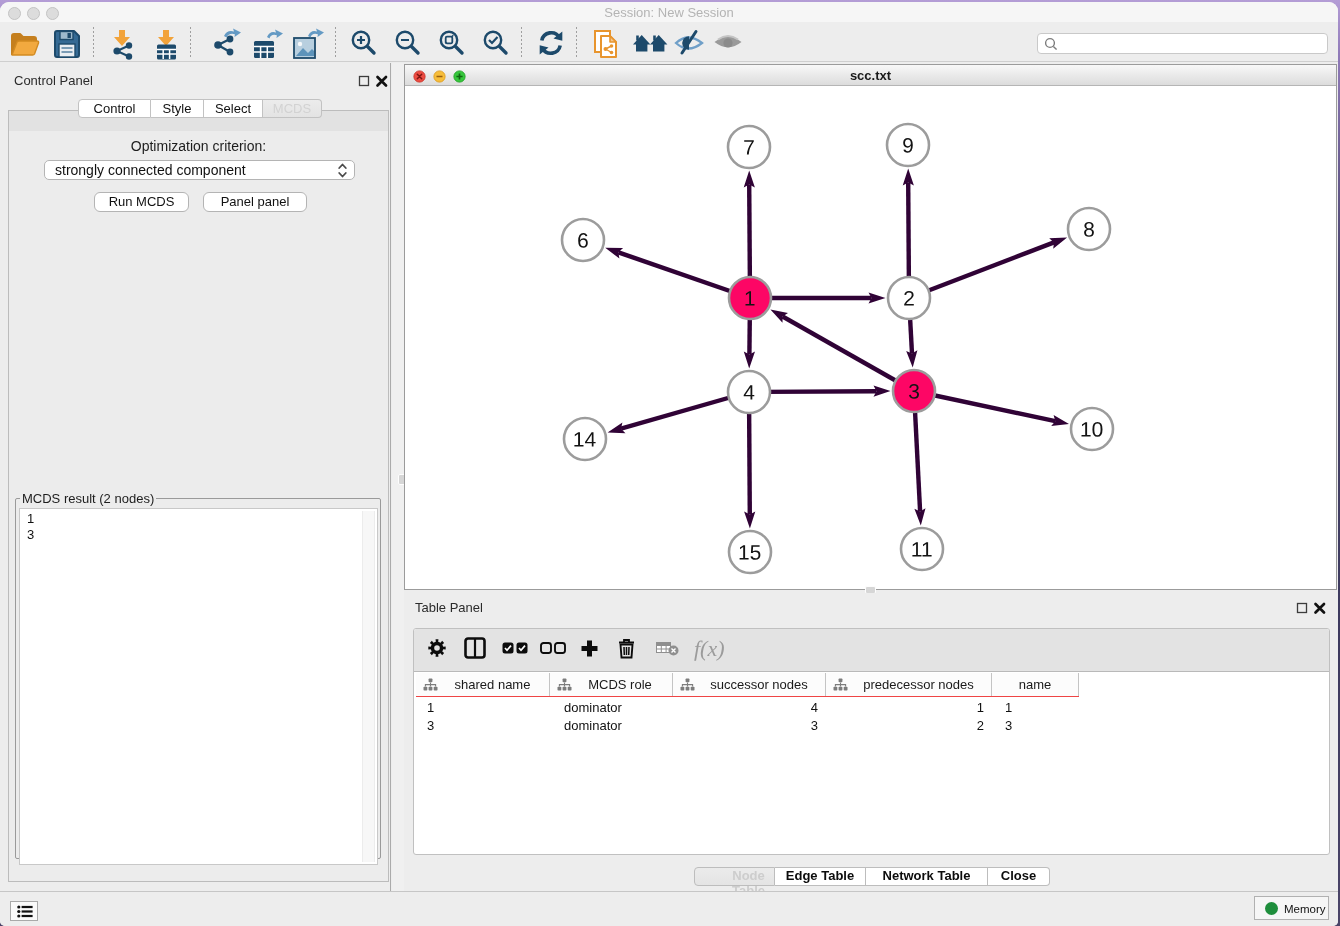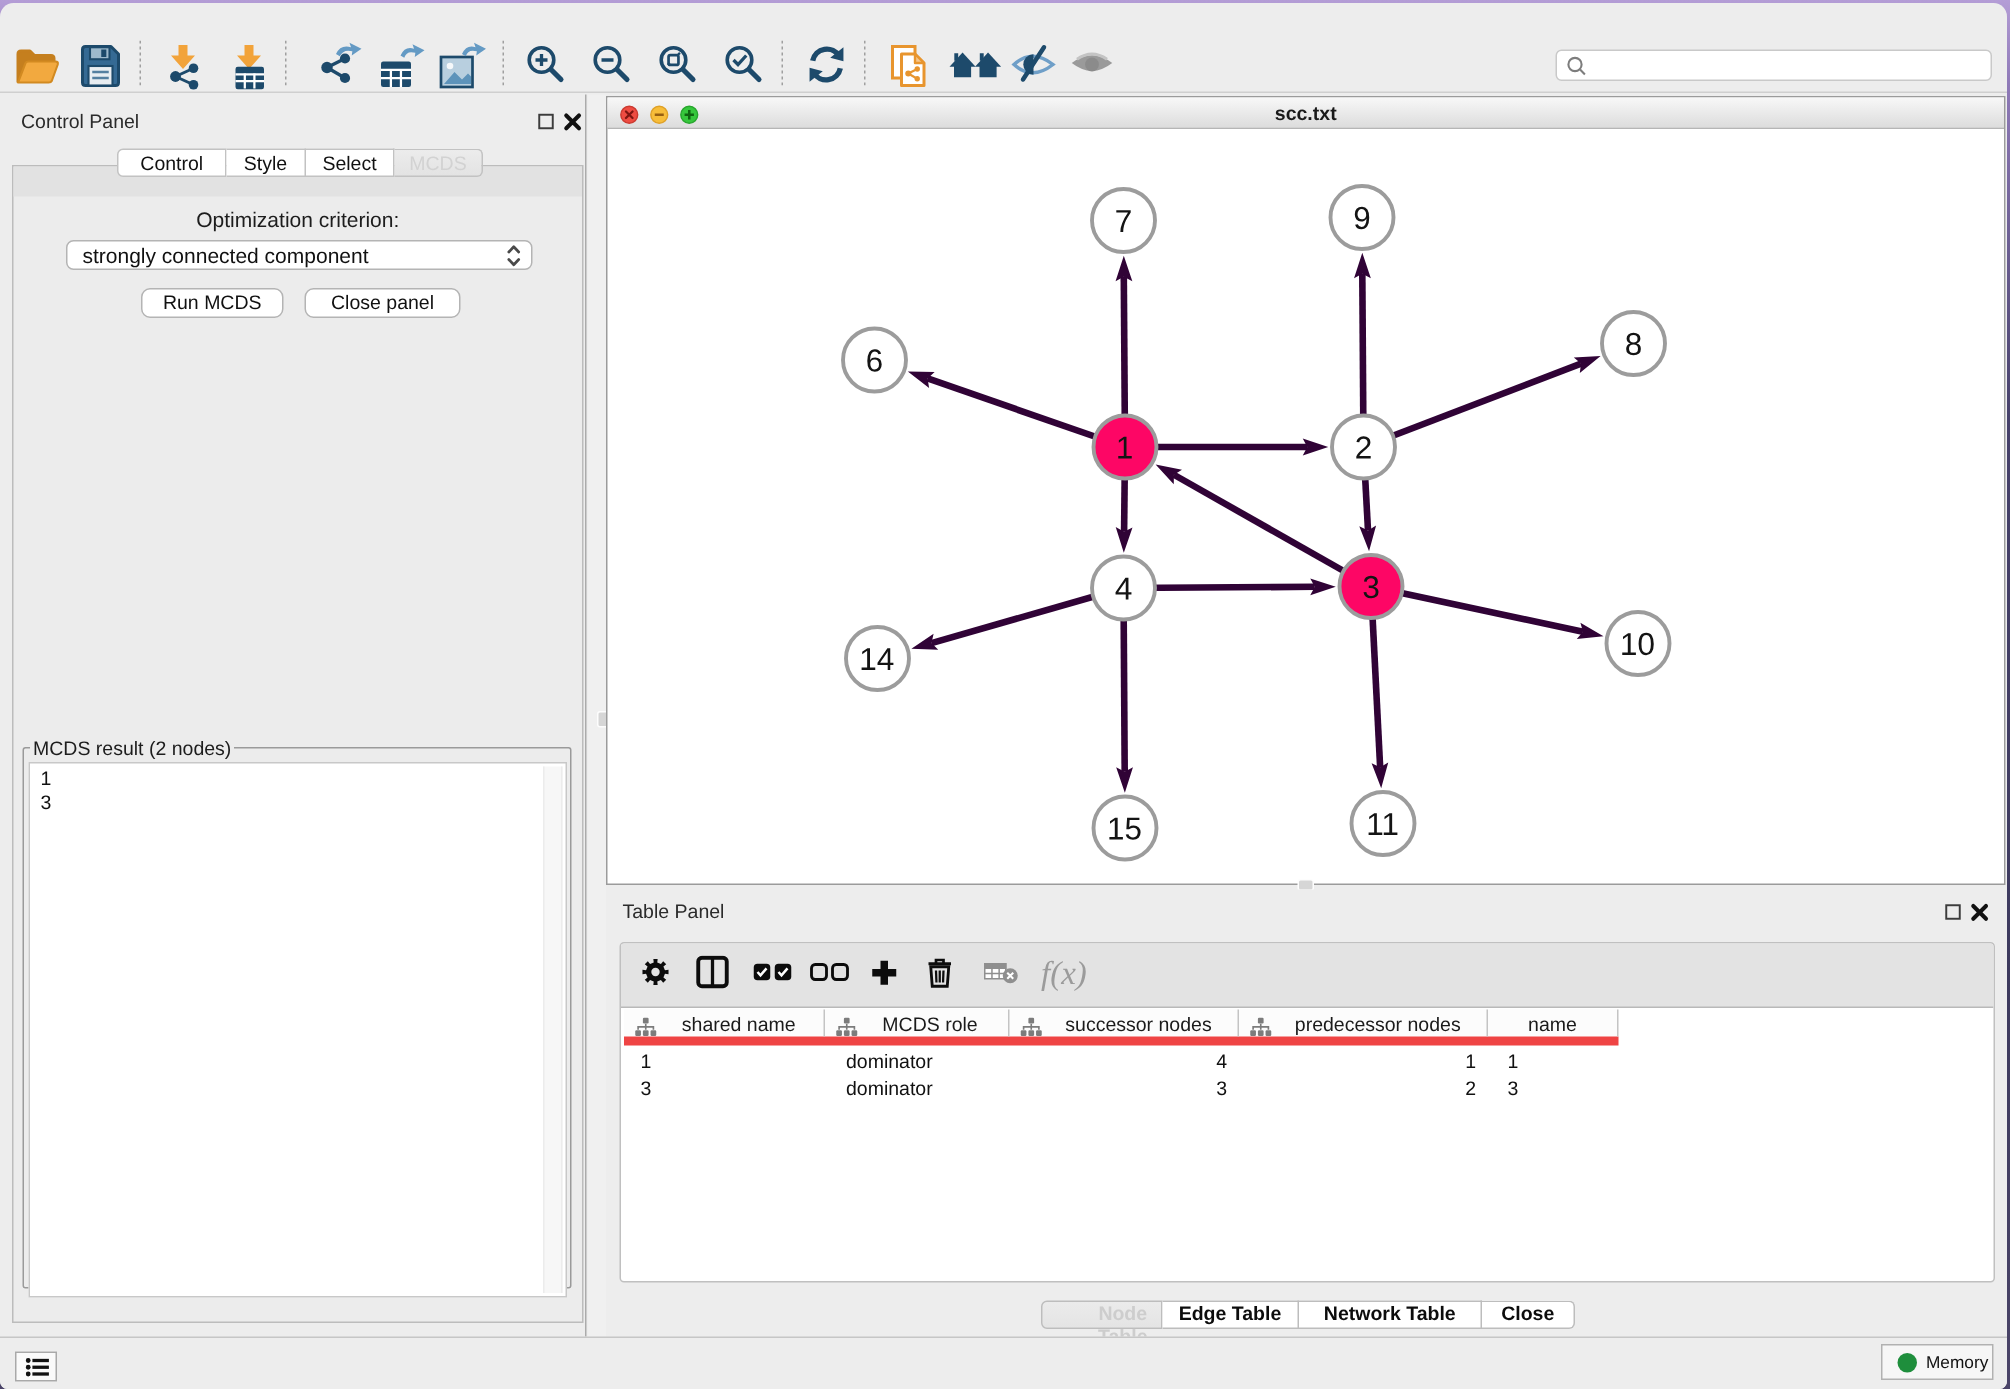--- a/index.html
+++ b/index.html
@@ -37,35 +37,41 @@
 .net { position:absolute; left:404px; top:62px; width:933px; height:526px; border:1px solid #9b9b9b; background:#fff; }
 .net-tb { position:absolute; left:0; top:0; width:100%; height:21px; background:linear-gradient(#f8f8f8,#dcdcdc); border-bottom:1px solid #b5b5b5; }
 .net-title { position:absolute; top:3px; width:100%; text-align:center; font-size:13px; font-weight:bold; color:#1a1a1a; }
 .grip-h { position:absolute; left:865px; top:584px; width:11px; height:8px; background:#d6d6d6; border:1px solid #fdfdfd; border-radius:2px; }
 
 .tp { position:absolute; left:404px; top:591px; width:934px; height:298px; background:#ededed; }
 .tp-title { position:absolute; left:11px; top:7px; font-size:13px; color:#2b2b2b; }
 .tp-icons { position:absolute; right:10px; top:8px; }
 .tp-box { position:absolute; left:9px; top:35px; width:917px; height:227px; border:1px solid #c0c0c0; border-radius:3px; background:#fff; overflow:hidden; }
 .tp-tools { position:absolute; left:0; top:0; width:100%; height:43px; background:#e3e3e3; border-bottom:1px solid #b9b9b9; }
-.thead { position:absolute; left:0; top:44px; height:24px; display:flex; font-size:13px; color:#1a1a1a; background:#fcfcfc; border-bottom:6px solid #ef4444; }
+.thead { position:absolute; left:0; top:44px; height:24px; display:flex; font-size:13px; color:#1a1a1a; background:#fcfcfc; border-bottom:1px solid #ef4444; }
 .th { border-right:1px solid #c4c4c4; display:flex; align-items:center; justify-content:center; position:relative; }
 .trow { position:absolute; left:0; height:18px; font-size:13px; color:#111; }
 .trow span { position:absolute; top:1px; }
 .tp-tabs { position:absolute; left:290px; top:274px; height:19px; display:flex; font-size:13px; font-weight:bold; }
 .ttab { background:#fff; border:1px solid #bdbdbd; border-left:none; line-height:15px; color:#0c0c0c; text-align:center; }
 .ttab:first-child { border-left:1px solid #bdbdbd; border-radius:4px 0 0 4px; background:linear-gradient(#ebebeb,#e4e4e4); color:#cdcdcd;padding-left:28px; }
 .ttab.last { border-radius:0 4px 4px 0; }
 
 .status { position:absolute; left:0; top:889px; width:100%; height:35px; background:#ededed; border-top:1px solid #c6c6c6; }
 .sbtn-l { position:absolute; left:10px; top:9px; width:28px; height:20px; background:#fafafa; border:1px solid #a9a9a9; }
 .sbtn-r { position:absolute; right:9px; top:4px; width:75px; height:24px; background:#f6f6f6; border:1px solid #b1b1b1; font-size:12px; color:#111; }
 </style></head>
 <body>
 <div class="app">
+  <div class="titlebar">
+    <div class="tl" style="left:8px"></div>
+    <div class="tl" style="left:27px"></div>
+    <div class="tl" style="left:46px"></div>
+    <div class="title">Session: New Session</div>
+  </div>
   <div class="toolbar" id="toolbar">
     <div class="tsep" style="left:93px"></div>
     <div class="tsep" style="left:190px"></div>
     <div class="tsep" style="left:335px"></div>
     <div class="tsep" style="left:521px"></div>
     <div class="tsep" style="left:576px"></div>
     <svg class="ticon" style="left:8px" width="33" height="33" viewBox="0 0 33 33">
         <path d="M4 27 L4 8 Q4 6 6 6 L12 6 L15 9 L26 9 Q28 9 28 11 L28 13" fill="#c57f1e" stroke="#c57f1e" stroke-width="2" stroke-linejoin="round"></path>
         <path d="M4 27 L9 14 Q9.5 13 11 13 L29 13 Q31 13 30.5 15 L26.5 26 Q26 27 24.5 27 Z" fill="#f2a93f" stroke="#d28a21" stroke-width="1.4" stroke-linejoin="round"></path>
       </svg>
@@ -198,21 +204,21 @@
     </div>
     <div class="cp-box">
       <div class="cp-band"></div>
       <div class="opt-label">Optimization criterion:</div>
       <div class="dropdown">strongly connected component
         <svg class="dd-ar" viewBox="0 0 11 15">
             <path d="M2.2 5 L5.5 1.5 L8.8 5 M2.2 10 L5.5 13.5 L8.8 10" fill="none" stroke="#4a4a4a" stroke-width="1.8" stroke-linecap="round" stroke-linejoin="round"></path>
           </svg>
       </div>
       <div class="btn" style="left:85px; width:95px;text-align:center;">Run MCDS</div>
-      <div class="btn" style="left:194px; width:104px;">Close panel</div>
+      <div class="btn" style="left:194px; width:104px;">Panel panel</div>
       <fieldset class="mcds">
           <legend>MCDS result (2 nodes)</legend>
         <div class="mcds-inner">1<br>3<div class="mcds-scroll"></div></div>
       </fieldset>
     </div>
   </div>
   <div class="gutter">
       <div class="grip-v"></div>
     </div>
   <div class="net">

